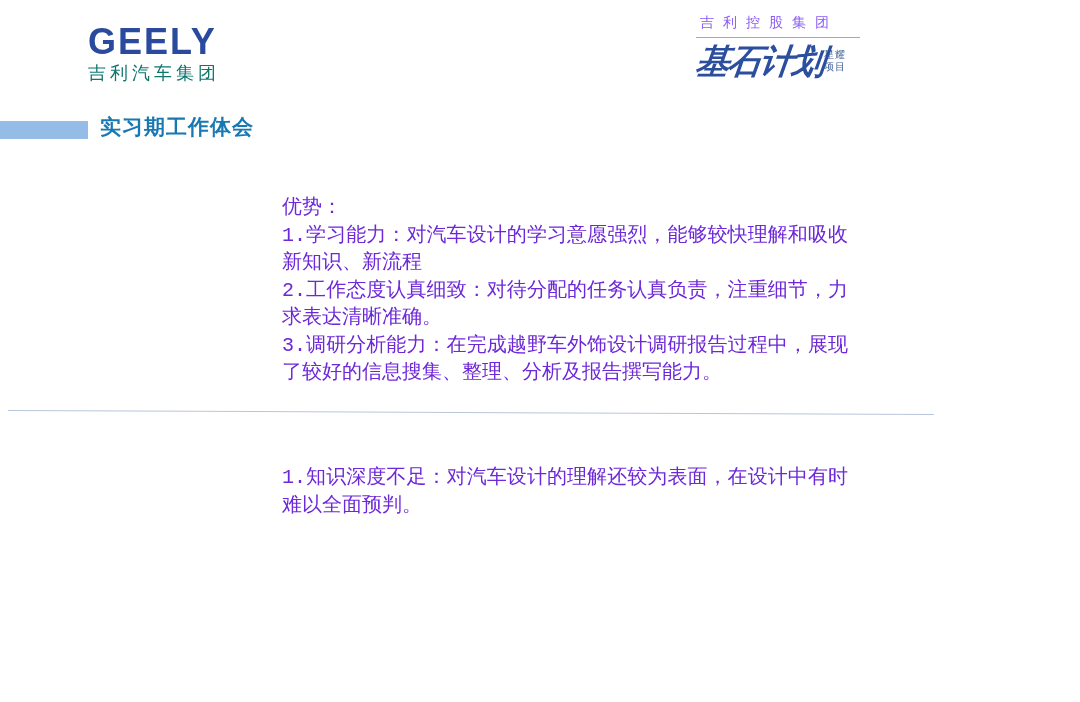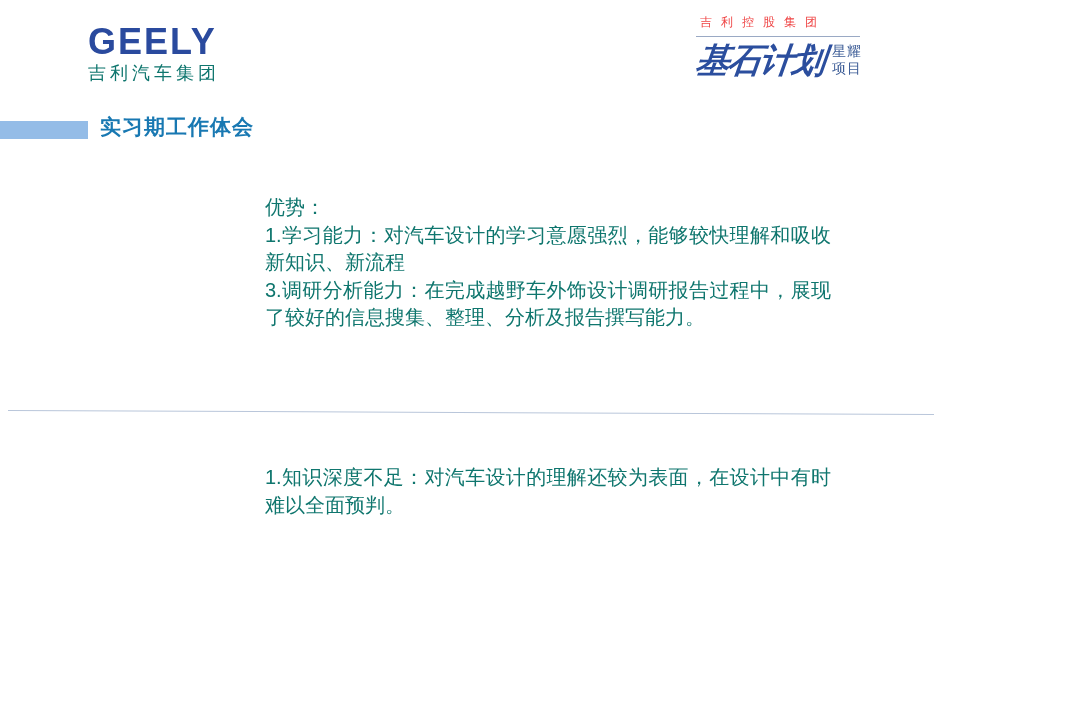--- a/index.html
+++ b/index.html
@@ -38,23 +38,23 @@
 
   
   .logo-right {
     position: absolute;
     right: 68px;
     top: 14px;
     width: 170px;
     text-align: left;
   }
   .logo-right .group-name {
-    font-size: 12px;
+    font-size: 14px;
     letter-spacing: 9px;
-    color: #ef4444;
+    color: #8b5cf6;
     white-space: nowrap;
     padding-left: 4px;
   }
   .logo-right .group-underline {
     margin-top: 5px;
     width: 164px;
     height: 1px;
     background: #9AA9C4;
   }
   .logo-right .program-row {
@@ -66,22 +66,22 @@
     font-size: 34px;
     font-weight: 700;
     font-style: italic;
     color: #2B4E9E;
     transform: skewX(-6deg);
     letter-spacing: -2px;
     line-height: 1.25;
     white-space: nowrap;
   }
   .logo-right .program-sub {
-    margin-left: 8px;
-    font-size: 14px;
+    margin-left: 0;
+    font-size: 10px;
     color: #3C5C96;
     line-height: 1.2;
     letter-spacing: 1px;
   }
 
   
   .accent-bar {
     position: absolute;
     left: 0;
     top: 121px;
@@ -106,27 +106,28 @@
     font-size: 20px;
     font-weight: 700;
     letter-spacing: 3px;
     color: #6E7680;
     white-space: nowrap;
   }
 
   
   .text-block {
     position: absolute;
-    left: 265px;
+    left: 282px;
     width: 566px;
     font-size: 20px;
     line-height: 27.5px;
-    color: #0f766e;
+    color: #6d28d9;
     text-align: justify;
     text-justify: inter-ideograph;
+    font-family: Liberation Mono, monospace;
   }
   .text-block.strengths { top: 194px; }
   .text-block.weaknesses { top: 464px; }
   .text-block p { margin: 0; }
 
   
   .divider {
     position: absolute;
     left: 8px;
     top: 410px;
@@ -159,20 +160,21 @@
     </div>
   </div>
 
   <div class="accent-bar"></div>
   <div class="page-title">实习期工作体会</div>
   <div class="wordmark-gray">GEELY</div>
 
   <div class="text-block strengths">
     <p>优势：</p>
     <p>1.学习能力：对汽车设计的学习意愿强烈，能够较快理解和吸收新知识、新流程</p>
+    <p>2.工作态度认真细致：对待分配的任务认真负责，注重细节，力求表达清晰准确。</p>
     <p>3.调研分析能力：在完成越野车外饰设计调研报告过程中，展现了较好的信息搜集、整理、分析及报告撰写能力。</p>
   </div>
 
   <div class="divider"></div>
 
   <div class="text-block weaknesses">
     <p>1.知识深度不足：对汽车设计的理解还较为表面，在设计中有时难以全面预判。</p>
   </div>
 
 </div>

